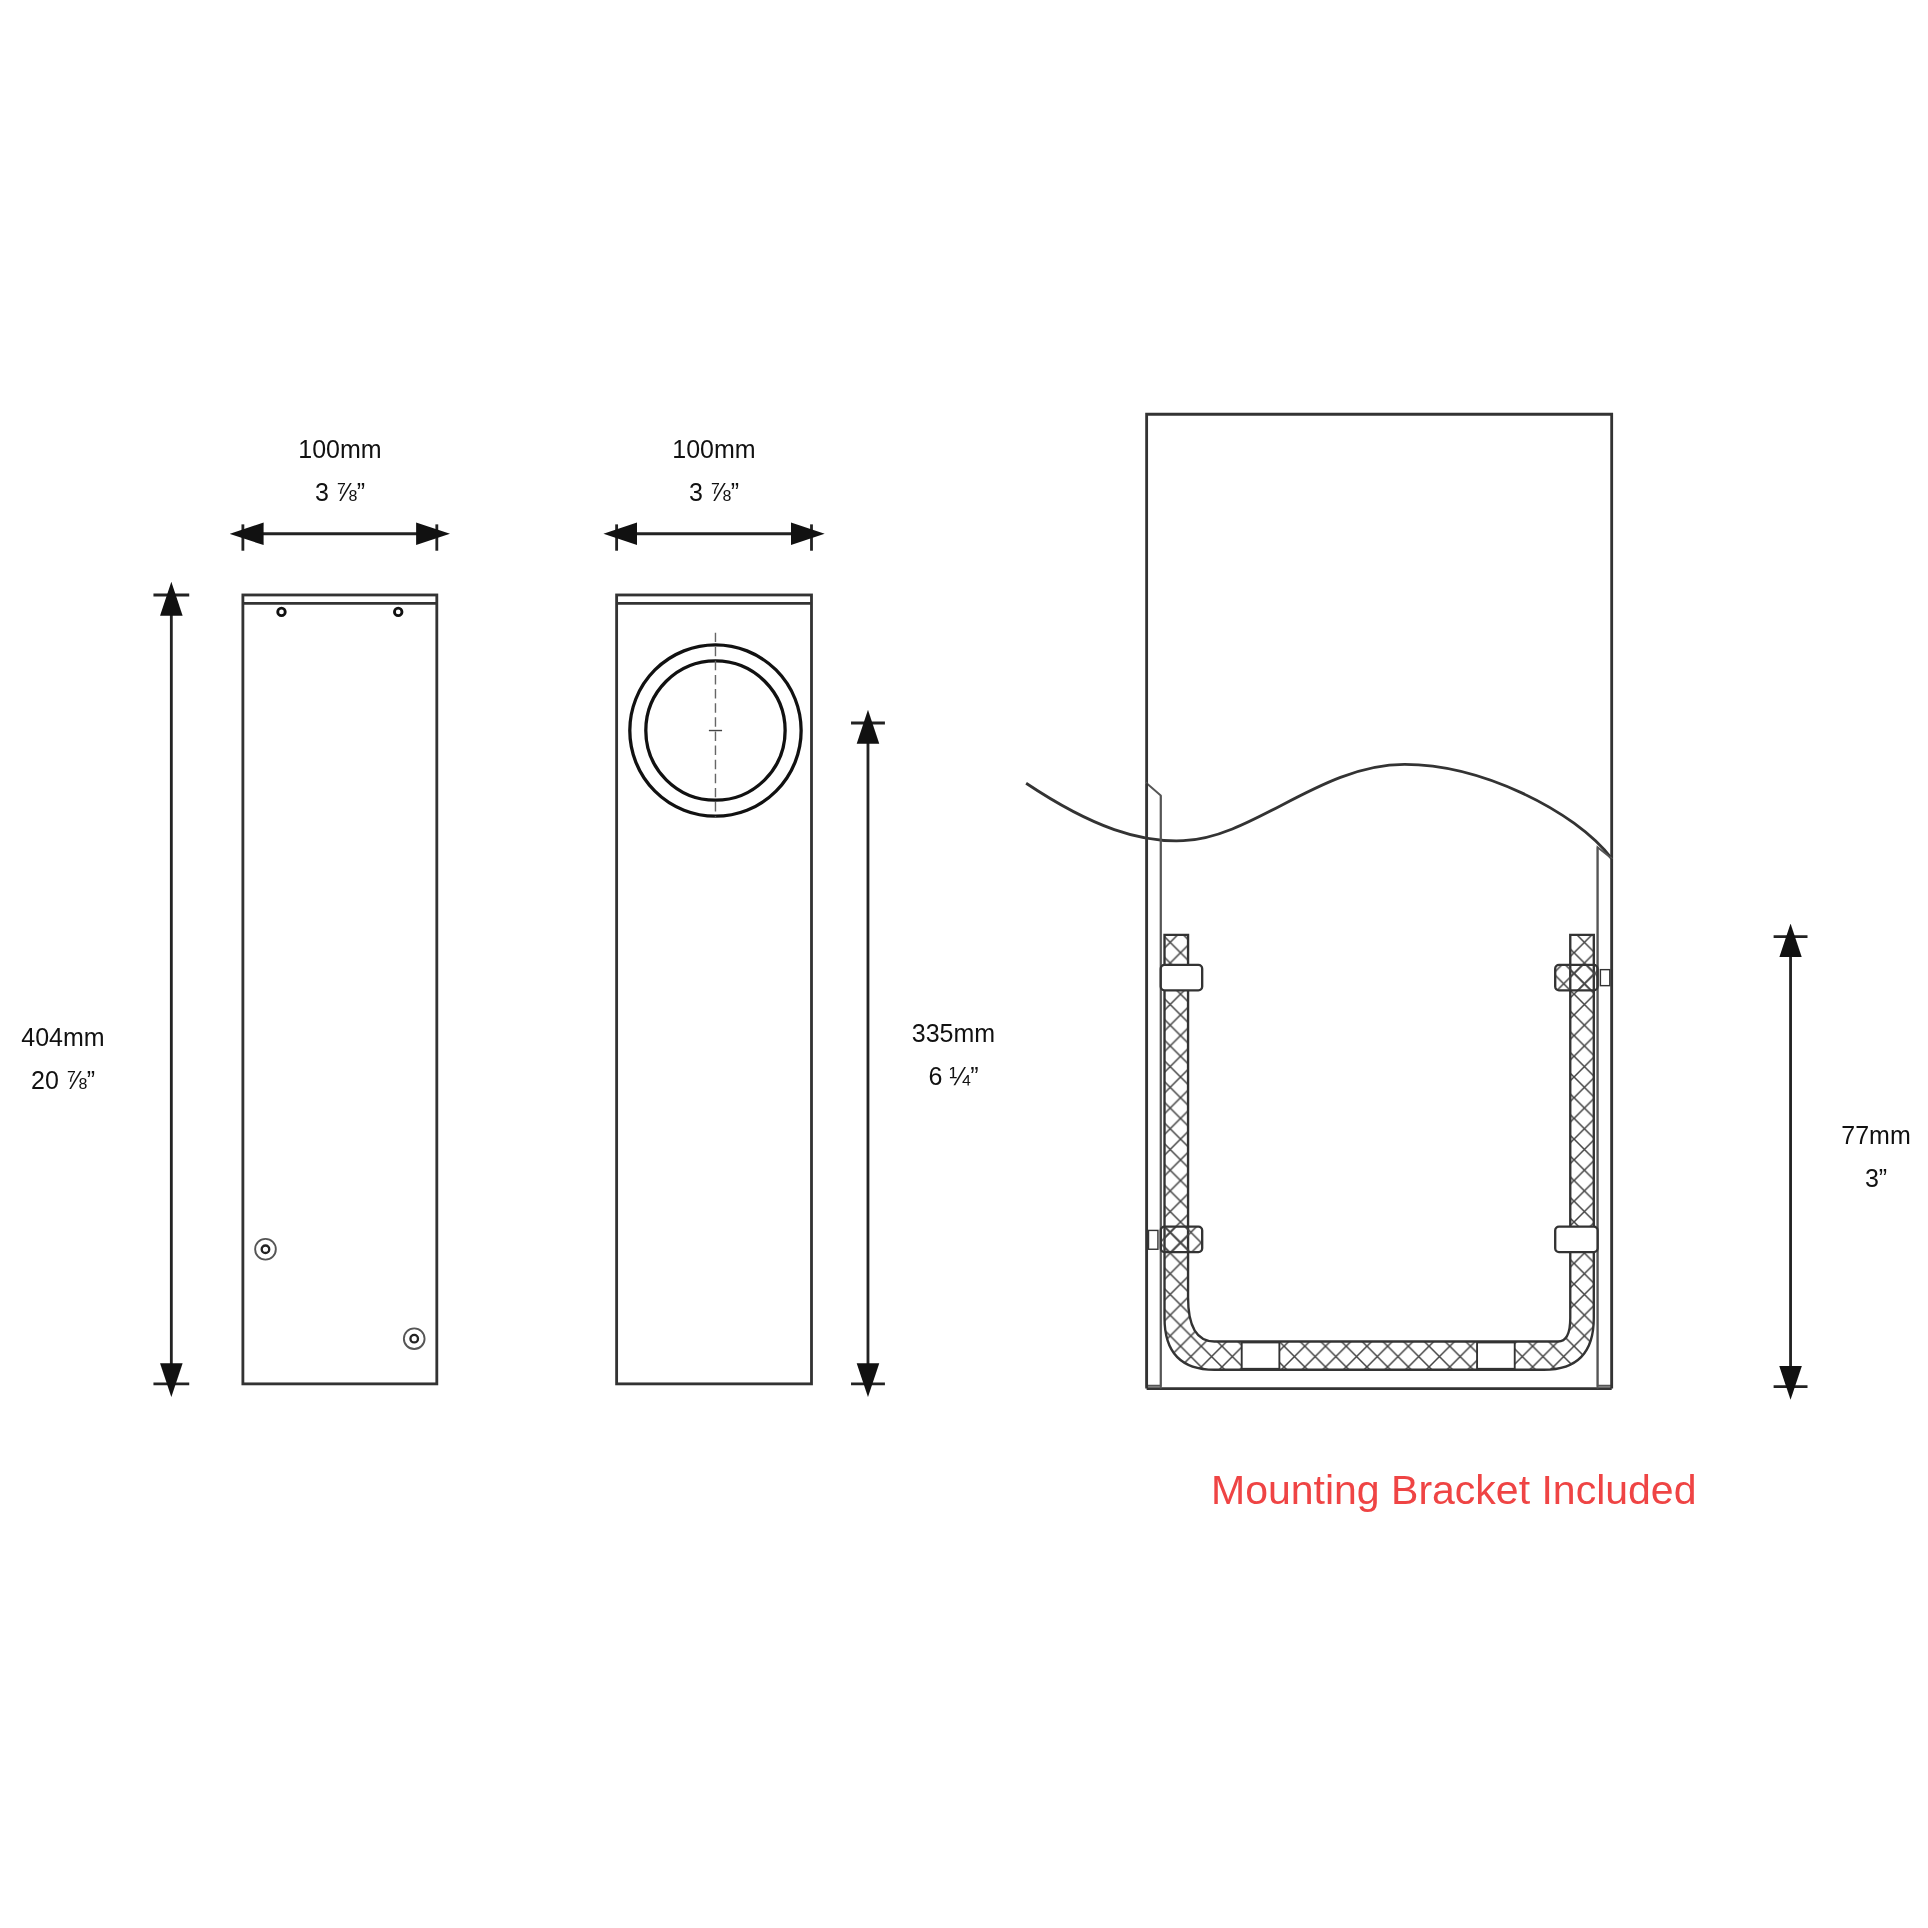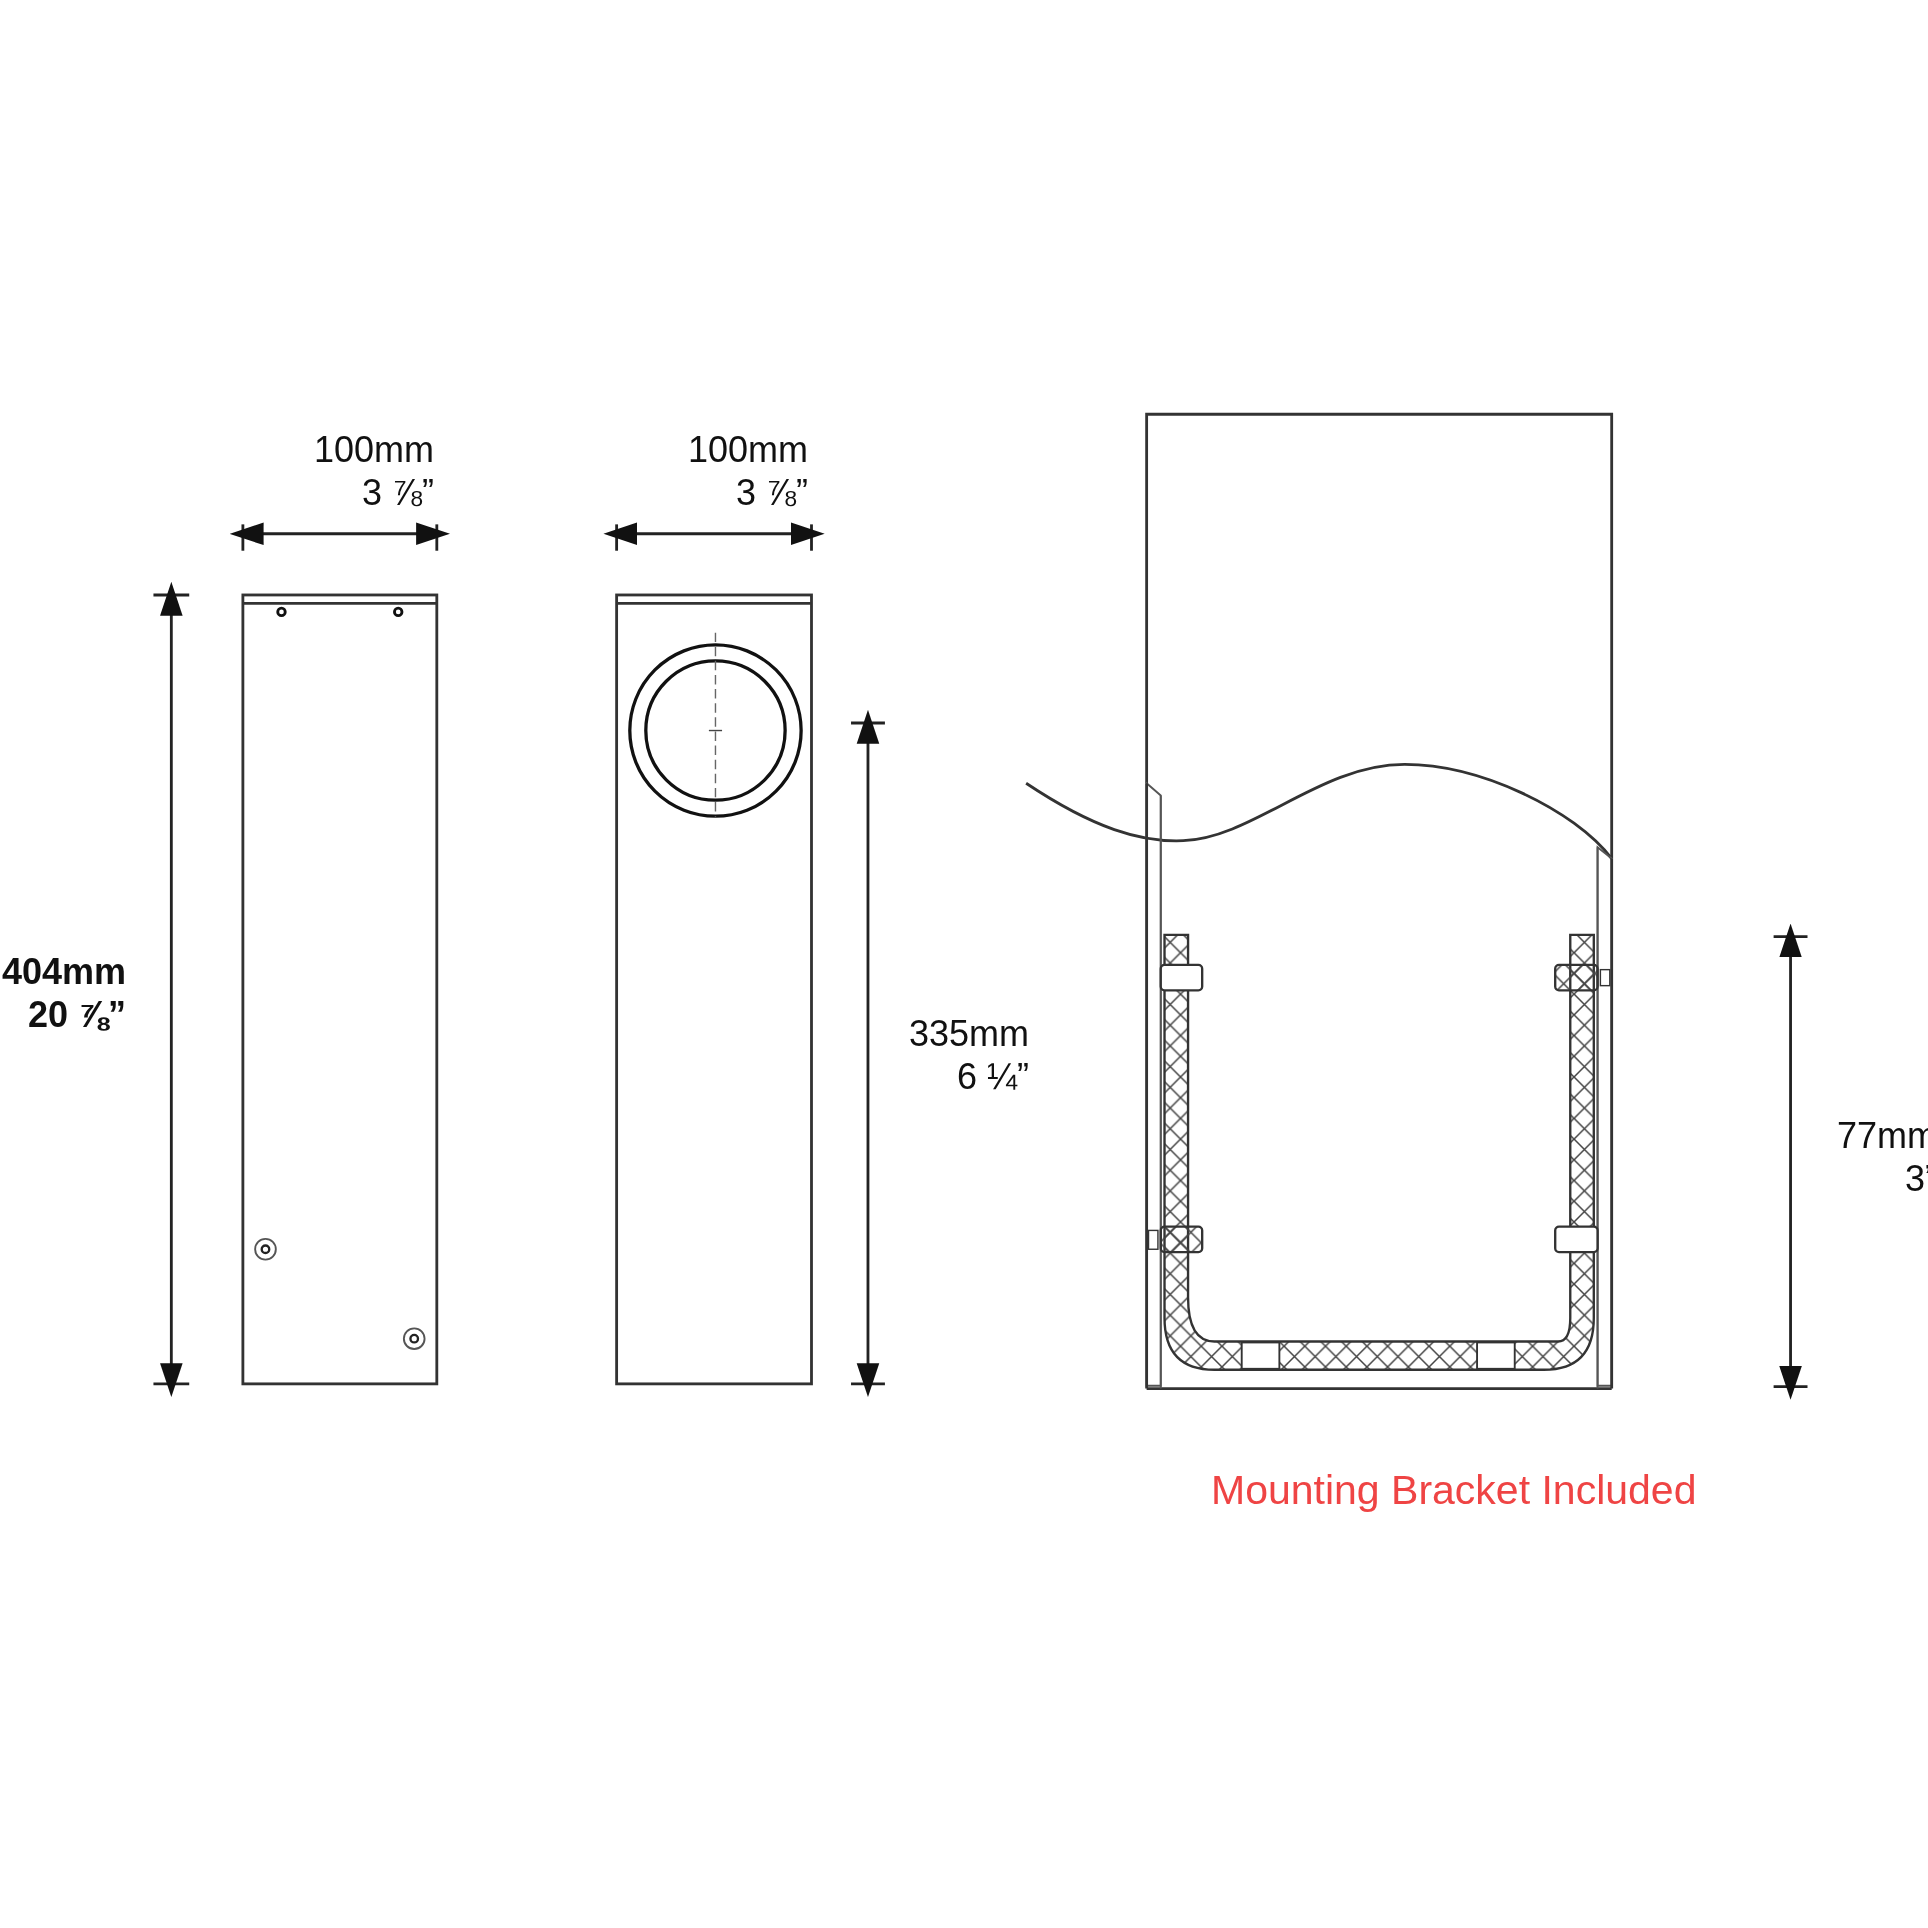--- a/index.html
+++ b/index.html
@@ -1,19 +1,19 @@
 <!DOCTYPE html>
 <html style="font-size:15px"><head>
 <meta charset="utf-8">
 <style>
   html, body { margin: 0; padding: 0; background: #ffffff; }
   body { width: 1928px; height: 1928px; position: relative; overflow: hidden;
          font-family: "Liberation Sans", "DejaVu Sans", sans-serif; color: #111; }
   svg.drawing { position: absolute; left: 0; top: 0; }
-  .lbl { position: absolute; text-align: right; font-size: 36px; line-height: 43px; color: #111; white-space: nowrap; }
+  .lbl { position: absolute; text-align: center; font-size: 25px; line-height: 43px; color: #111; white-space: nowrap; }
   .caption { position: absolute; font-size: 41px; color: #ef4444; white-space: nowrap; }
   .ln { stroke: #333; stroke-width: 3; fill: none; }
   .thin { stroke: #555; stroke-width: 2; fill: none; }
   .dim { stroke: #222; stroke-width: 3; fill: none; }
 </style>
 </head>
 <body>
 
 <svg class="drawing" width="1928" height="1928" viewBox="0 0 2048 2048">
   <defs>
@@ -105,21 +105,21 @@
       <line class="dim" x1="1884" y1="1473" x2="1920" y2="1473"></line>
       <line class="dim" x1="1902" y1="999" x2="1902" y2="1469" marker-start="url(#arr)" marker-end="url(#arr)"></line>
     </g>
   </g>
 </svg>
 
 <div class="lbl" style="left:246px; top:428px; width:188px;">
   <div>100mm</div>
   <div>3 ⅞”</div>
 </div>
-<div class="lbl" style="left:0px; top:950px; width:126px;font-weight:bold;">
+<div class="lbl" style="left:0px; top:1016px; width:126px;">
   <div>404mm</div>
   <div>20 ⅞”</div>
 </div>
 <div class="lbl" style="left:620px; top:428px; width:188px;">
   <div>100mm</div>
   <div>3 ⅞”</div>
 </div>
 <div class="lbl" style="left:878px; top:1012px; width:151px;">
   <div>335mm</div>
   <div>6 ¼”</div>

